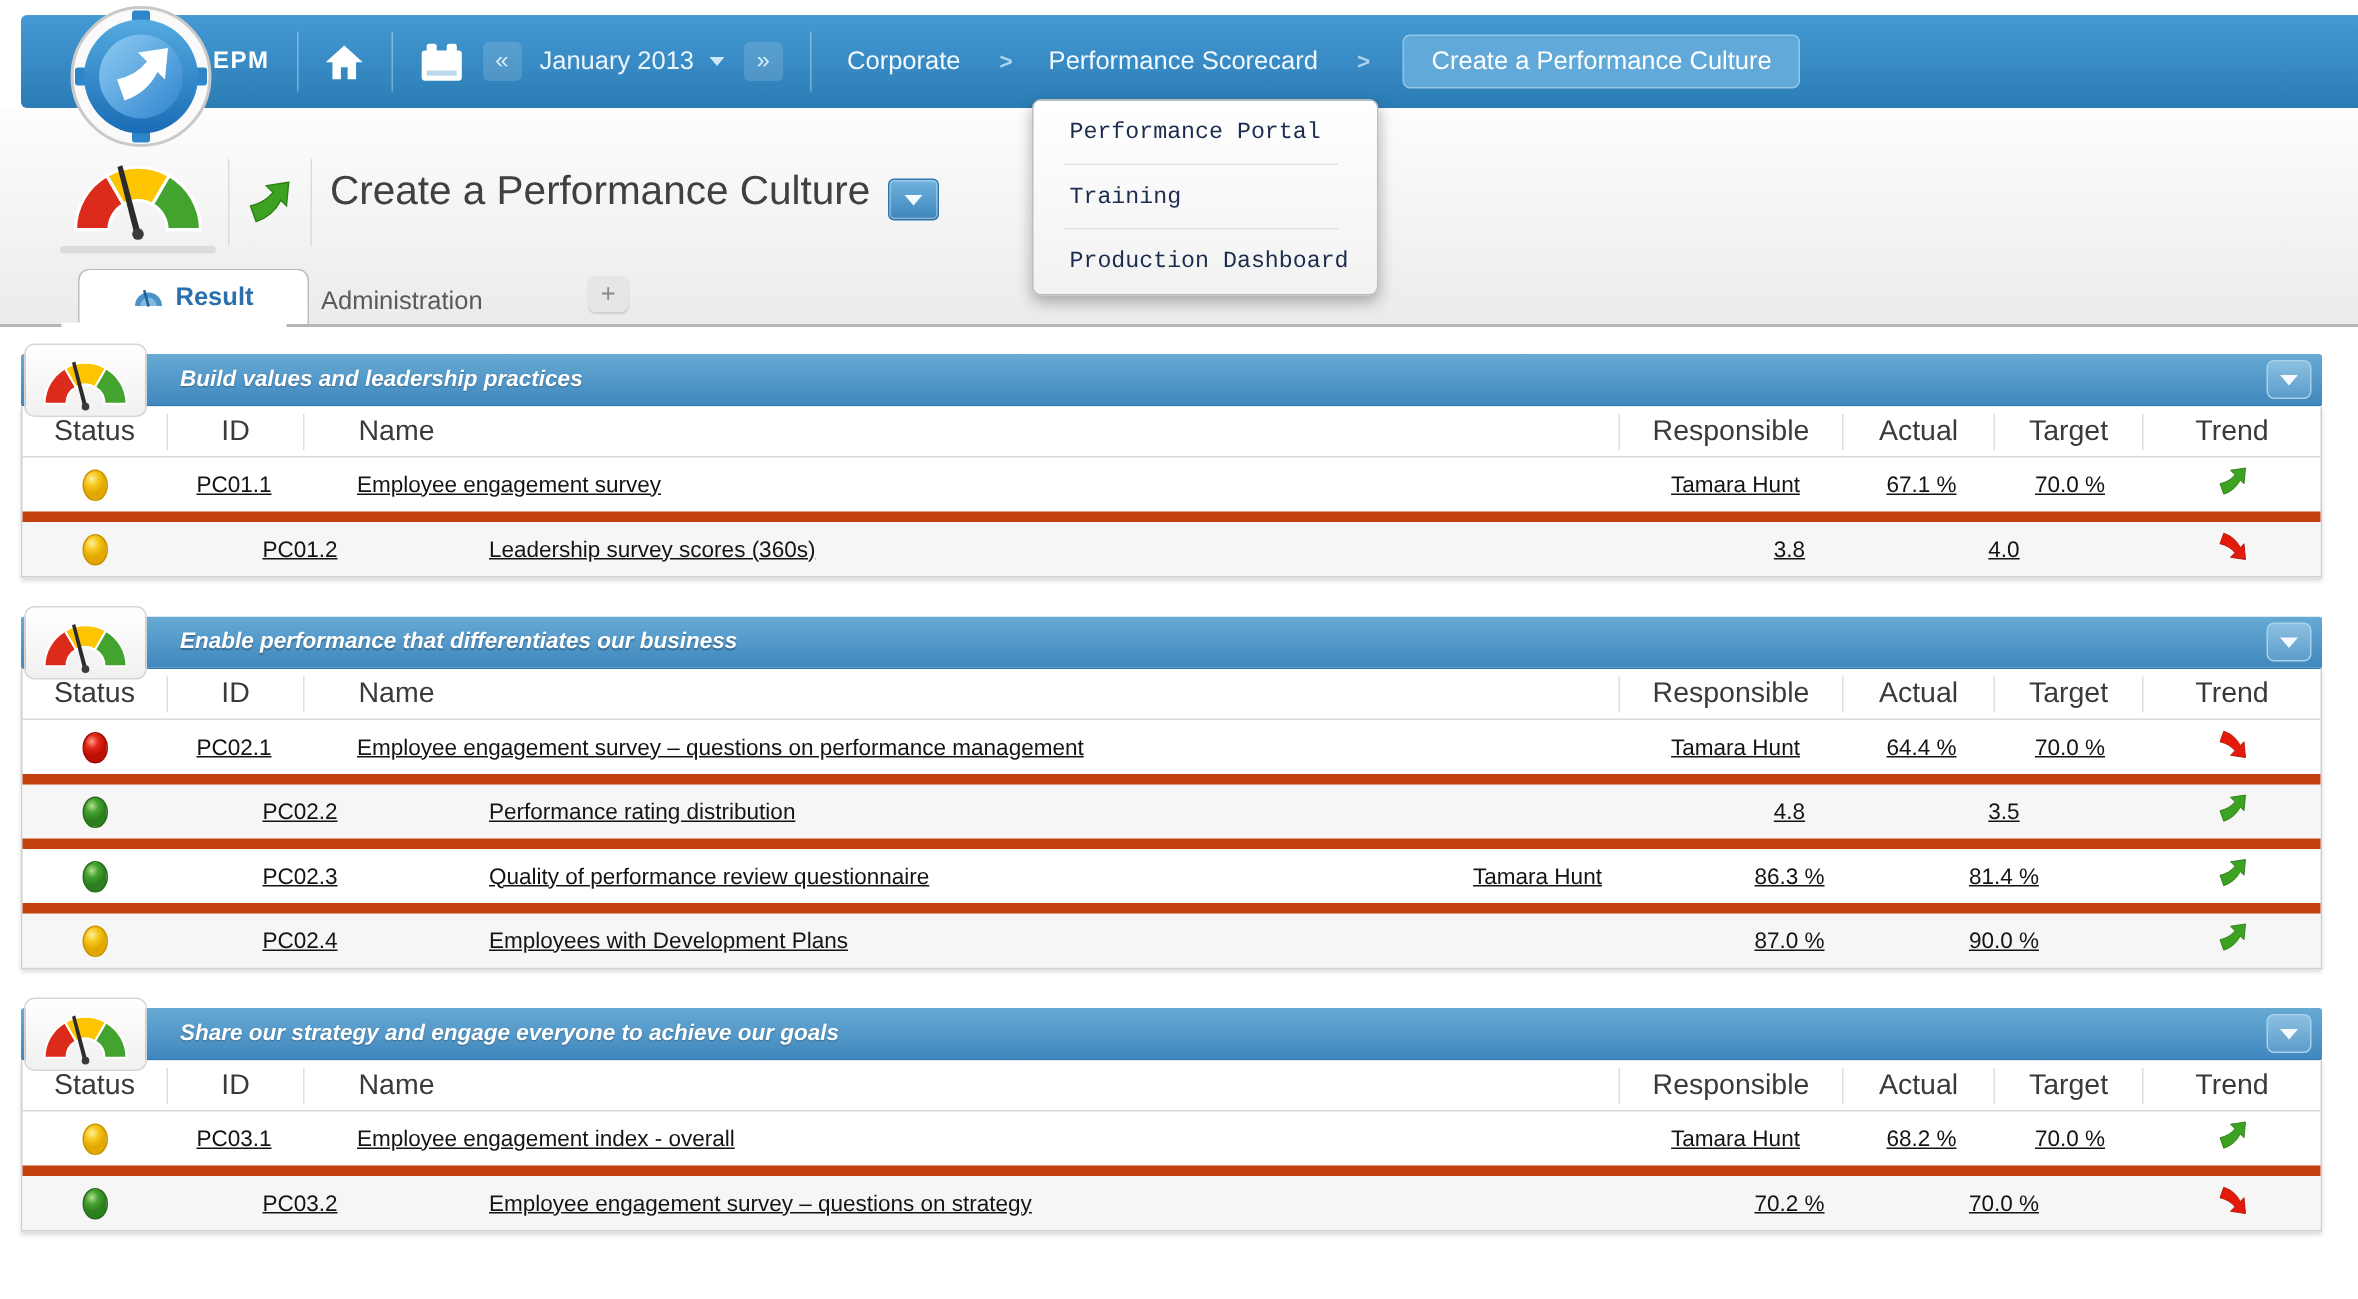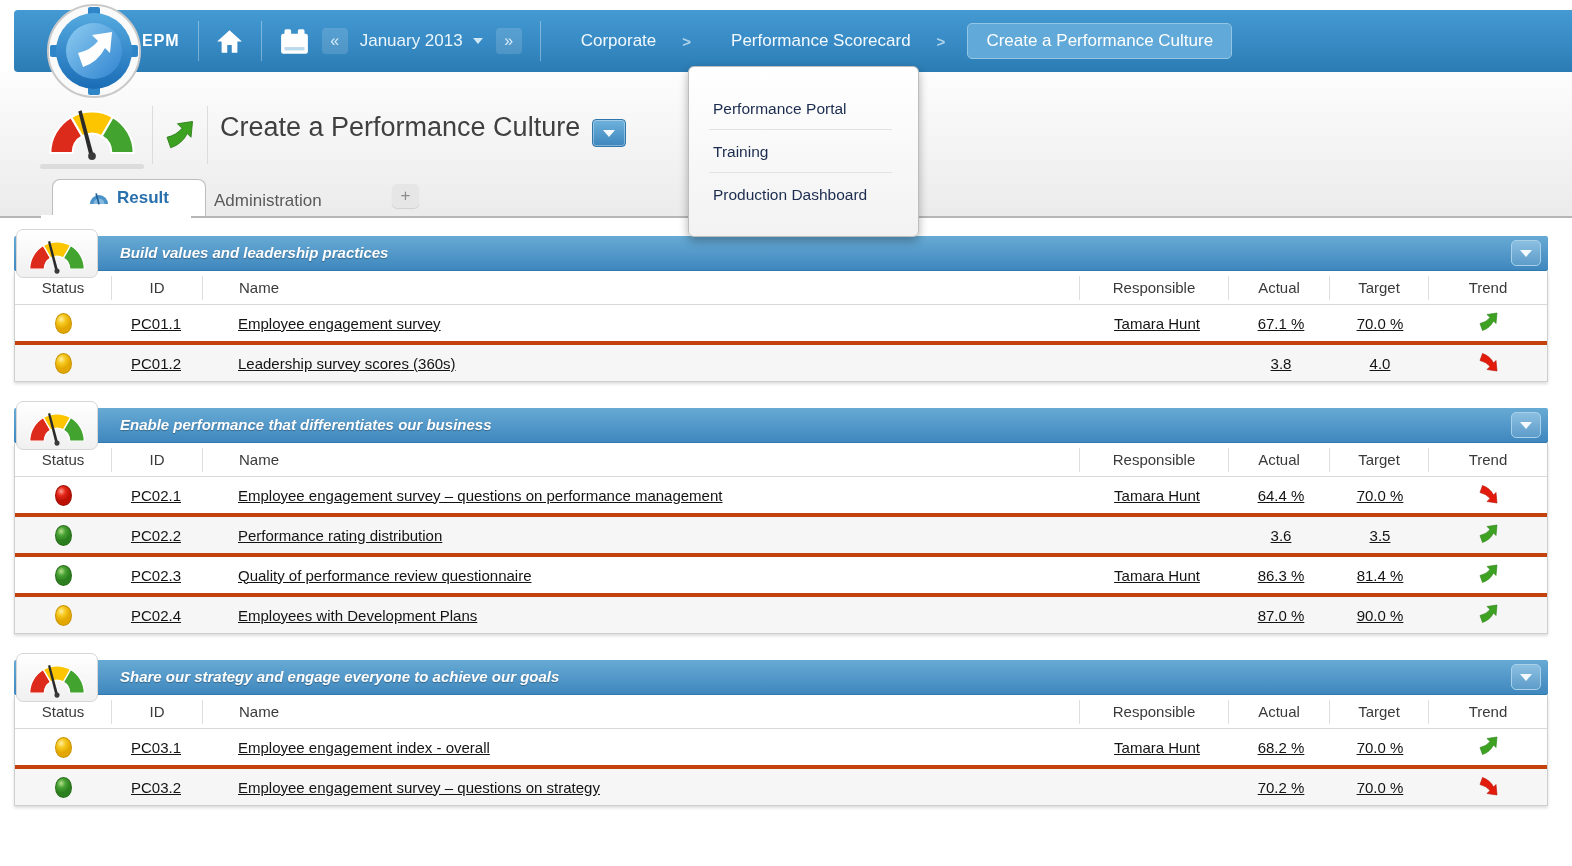--- a/index.html
+++ b/index.html
@@ -22,32 +22,32 @@
   .home-btn{margin-left:15px;background:none;border:none;cursor:pointer;padding:2px;display:flex;}
   .cal-icon{margin-left:18px;display:flex;}
   .nav-btn{
     margin-left:13px;width:26px;height:26px;border:none;border-radius:4px;cursor:pointer;
     background:rgba(255,255,255,.14);color:#d8ecf9;font-size:16px;line-height:24px;
     font-family:"Liberation Sans",sans-serif;padding:0;
   }
   .period{margin-left:12px;color:#eaf5fc;font-size:17px;cursor:pointer;}
   .caret{margin-left:10px;width:0;height:0;border-left:5px solid transparent;border-right:5px solid transparent;border-top:6px solid #cfe8f7;cursor:pointer;}
   .breadcrumb{display:flex;align-items:center;}
-  .crumb{margin-left:40px;color:#f2f9ff;font-size:17px;cursor:pointer;}
+  .crumb{margin-left:24px;color:#f2f9ff;font-size:17px;cursor:pointer;}
   .crumb-sep{margin-left:26px;color:#aed4ec;font-size:15px;font-weight:bold;}
   .crumb-active{
     margin-left:22px;background:#60a9d8;border:1px solid #93c6e4;border-radius:5px;
     color:#ffffff;font-size:17px;height:34px;line-height:34px;padding:0 18px;cursor:pointer;
   }
   
   .menu{
     position:absolute;left:688px;top:66px;width:229px;z-index:50;
     background:linear-gradient(#ffffff,#f2f2f2);
     border:1px solid #bdbdbd;border-radius:6px;
-    box-shadow:0 4px 10px rgba(0,0,0,.3);padding:20px 0;
+    box-shadow:0 4px 10px rgba(0,0,0,.3);padding:0 0;font-family:Liberation Mono, monospace;
   }
   .menu-item{
     height:43px;line-height:43px;padding-left:24px;font-size:15.5px;color:#1b2c4e;
     cursor:pointer;position:relative;
   }
   .menu-item:not(:last-child)::after{
     content:"";position:absolute;left:20px;right:26px;bottom:0;height:1px;background:#e2e2e2;
   }
   
   .header-band{
@@ -107,26 +107,26 @@
   }
   .sec-dd{
     position:absolute;right:7px;top:4px;width:30px;height:26px;border-radius:5px;cursor:pointer;
     background:linear-gradient(#8cc0e1,#5d9cca);border:1px solid #a9d2ea;padding:0;
   }
   .tbl{
     background:#ffffff;border:1px solid #cfcfcf;border-top:none;
     box-shadow:0 2px 3px rgba(0,0,0,.14);
   }
   .thead{display:flex;height:33px;align-items:center;border-bottom:1px solid #d8d8d8;
-    font-size:15px;color:#3a3a3a;}
+    font-size:19px;color:#3a3a3a;}
   .thead .c{border-right:1px solid #dedede;height:24px;line-height:24px;}
   .thead .c:last-child{border-right:none;}
   .trow{display:flex;height:36px;align-items:center;font-size:15px;color:#141414;cursor:pointer;text-decoration:underline;}
   .trow.alt{background:#f6f6f6;}
-  .trow + .trow{border-top:4px solid #c2410c;}
+  .trow + .trow{border-top:7px solid #c2410c;gap:44px;}
   .c{text-align:center;}
   .c-status{width:96px;}
   .c-id{width:90px;}
   .c-name{flex:1;text-align:left;padding-left:37px;}
   .c-resp{width:148px;}
   .c-actual{width:100px;}
   .c-target{width:98px;}
   .c-trend{width:118px;}
   .thead .c-name{padding-left:36px;}
   
@@ -342,21 +342,21 @@
         </svg>
       </span>
     </div>
   </div>
 
   <div class="trow alt">
     <div class="c c-status"><span class="dot green"></span></div>
     <div class="c c-id">PC02.2</div>
     <div class="c c-name">Performance rating distribution</div>
     <div class="c c-resp"></div>
-    <div class="c c-actual">3.6</div>
+    <div class="c c-actual">4.8</div>
     <div class="c c-target">3.5</div>
     <div class="c c-trend">
       <span class="trend-ico" style="display: inline-block;">
         <svg width="20" height="20" viewBox="0 0 20 20">
           <path d="M19 1 L9 2.5 L12 5.5 Q8.5 10 2 11.5 L4.5 18.5 Q12 16 15.5 9 L18 11.5 Z" fill="#3da221" stroke="#2c7d15" stroke-width="0.6"></path>
         </svg>
       </span>
       
     </div>
   </div>

